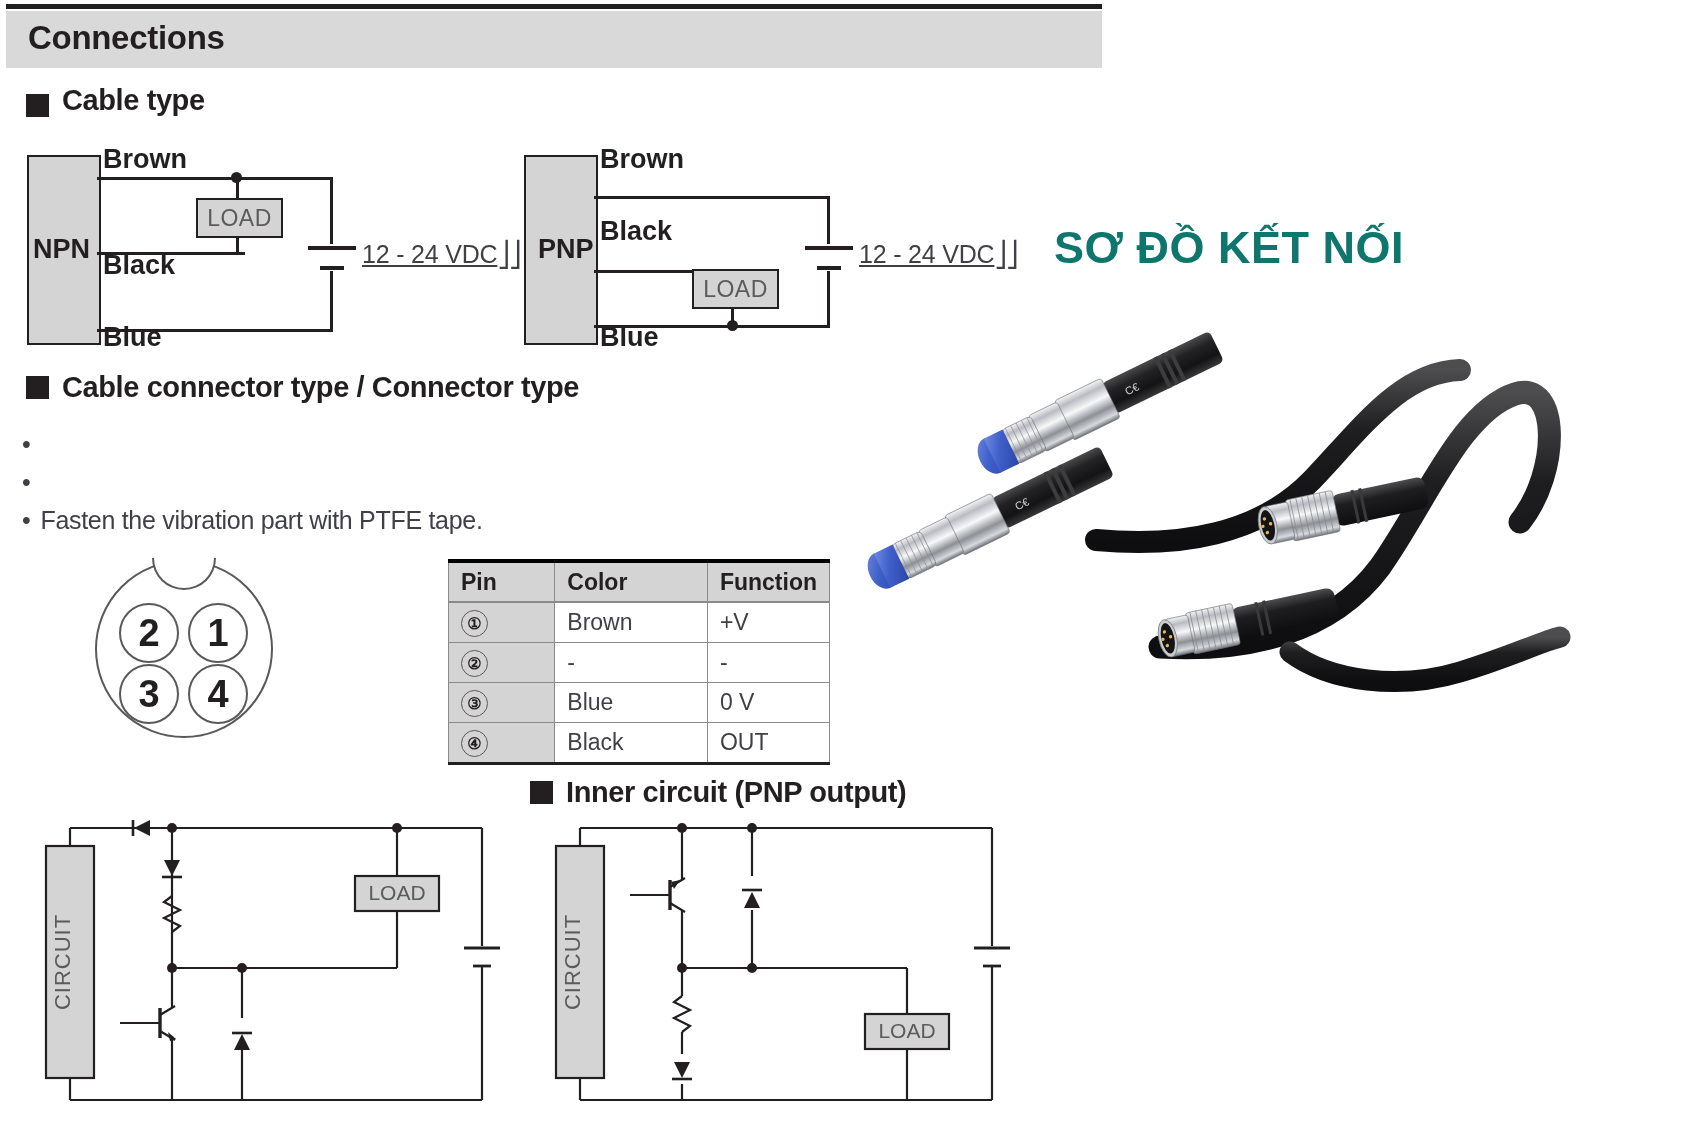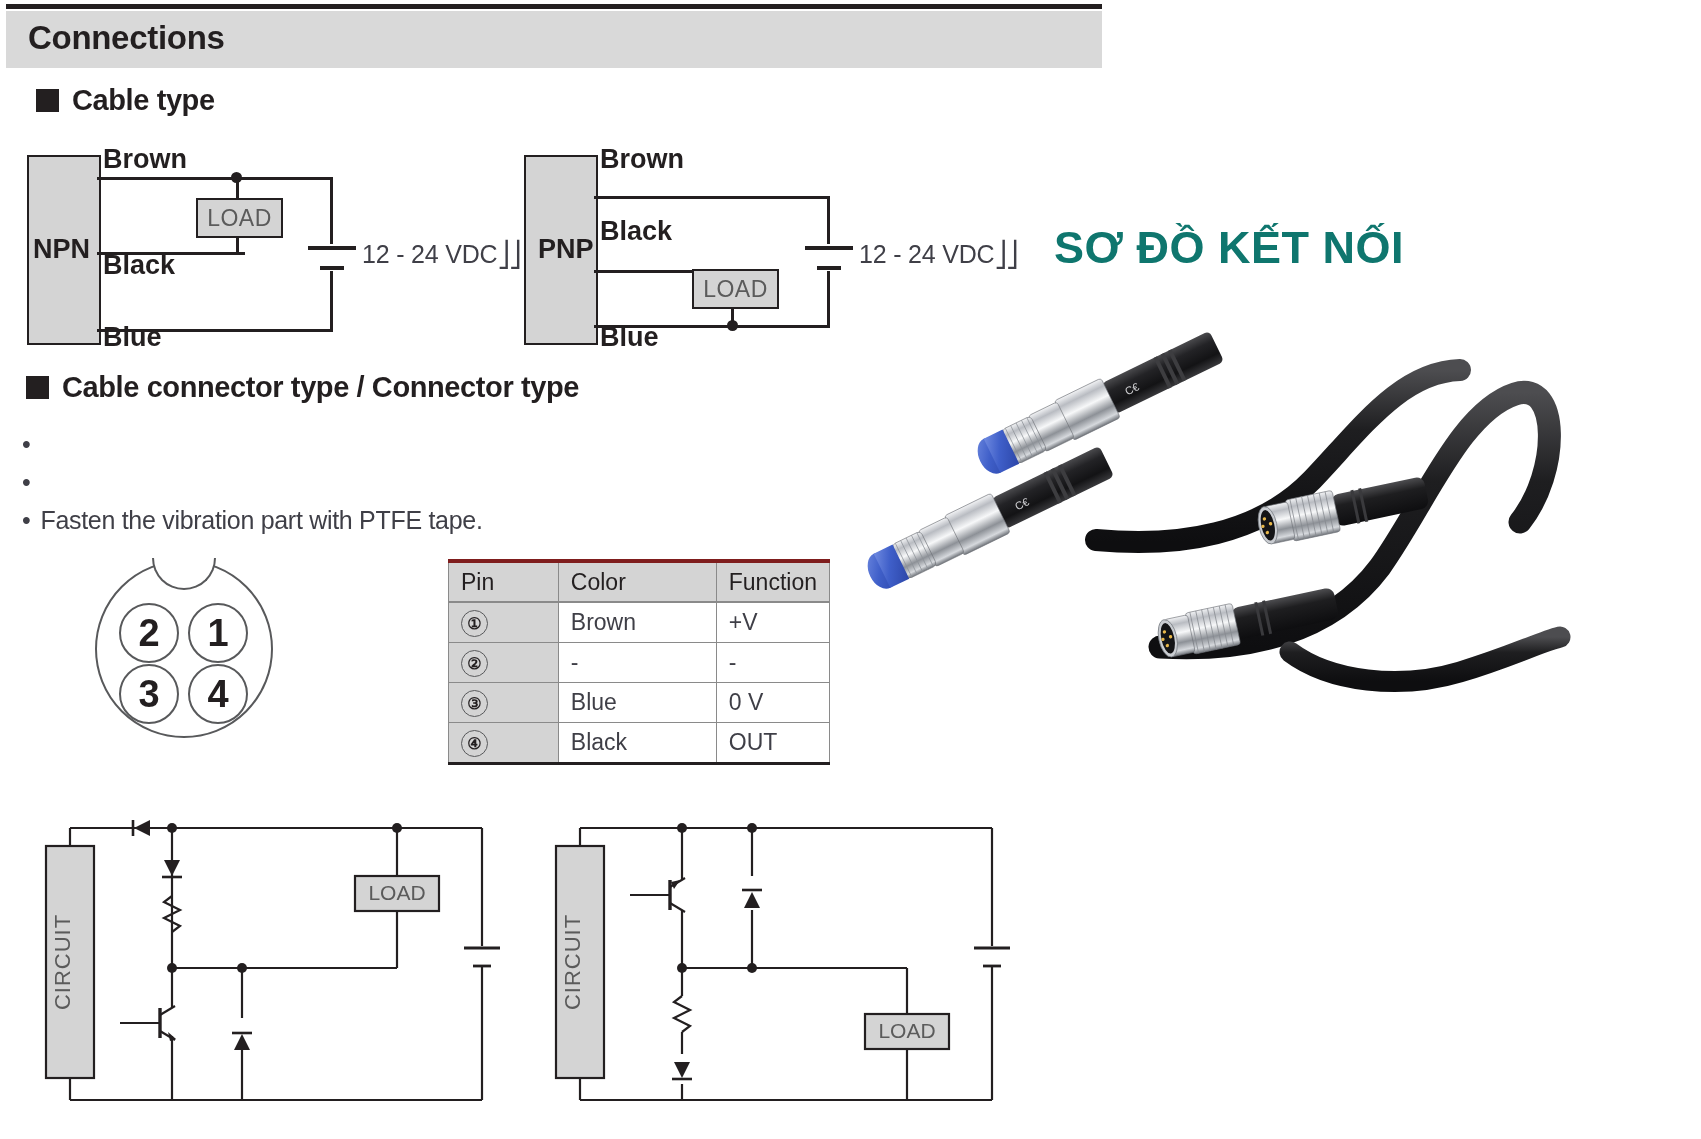--- a/index.html
+++ b/index.html
@@ -21,21 +21,21 @@
   .sec-t{font-size:29px;font-weight:bold;letter-spacing:-0.4px;color:#231f20;white-space:nowrap;}
 
   
   .wire{position:absolute;background:#231f20;}
   .box-sensor{position:absolute;background:#d4d4d4;border:2px solid #231f20;}
   .lbl{position:absolute;font-weight:bold;color:#231f20;white-space:nowrap;}
   .load{position:absolute;background:#d4d4d4;border:2px solid #231f20;
         display:flex;align-items:center;justify-content:center;
         font-size:23px;color:#5b5b5b;letter-spacing:.5px;}
   .node{position:absolute;width:11px;height:11px;border-radius:50%;background:#231f20;}
-  .vdc{position:absolute;font-size:25px;color:#3f3f47;white-space:nowrap;letter-spacing:-.2px;}
+  .vdc{position:absolute;font-size:25px;color:#3f3f47;white-space:nowrap;letter-spacing:-.2px;text-decoration:underline;}
 
   
   .viet{position:absolute;font-size:45px;font-weight:bold;color:#0f766e;
         white-space:nowrap;letter-spacing:.5px;}
 
   
   .bullets{position:absolute;left:22px;top:425px;width:820px;}
   .bullet{display:flex;gap:10px;font-size:25px;color:#3f3f47;line-height:38px;letter-spacing:-.3px;}
   .bullet .dot{font-size:25px;line-height:38px;}
 
@@ -45,22 +45,22 @@
   .pin-notch{position:absolute;left:57px;top:-2px;width:60px;height:30px;
              border:2px solid #58595b;border-top:none;border-radius:0 0 34px 34px;background:#fff;}
   .pin-c{position:absolute;width:56px;height:56px;border:2px solid #58595b;border-radius:50%;
          display:flex;align-items:center;justify-content:center;font-size:38px;font-weight:bold;color:#231f20;background:#fff;}
 
   
   .tbl{position:absolute;left:448px;top:559px;width:382px;border-collapse:collapse;}
   .tbl td,.tbl th{border-left:1px solid #8a8a8a;border-right:1px solid #8a8a8a;
                   border-bottom:1px solid #8a8a8a;font-size:23px;font-weight:normal;
                   color:#3f3f47;height:39px;padding:0 12px;text-align:left;}
-  .tbl thead th{background:#d4d4d4;font-weight:normal;color:#231f20;height:38px;
-                border-top:4px solid #7f1d1d;border-bottom:2px solid #8a8a8a;}
+  .tbl thead th{background:#d4d4d4;font-weight:bold;color:#231f20;height:38px;
+                border-top:4px solid #000000;border-bottom:2px solid #8a8a8a;}
   .tbl .c-pin{background:#d4d4d4;width:94px;color:#231f20;}
   .tbl tbody tr:last-child td{border-bottom:3px solid #231f20;}
   .pnum{display:inline-flex;align-items:center;justify-content:center;
         width:25px;height:25px;border:1.6px solid #58595b;border-radius:50%;
         font-size:16px;font-weight:bold;color:#231f20;}
 
   
   .ic{position:absolute;}
   svg{display:block;overflow:visible;}
 
@@ -69,21 +69,21 @@
 </style>
 </head>
 <body>
 
 <div class="page">
 
   <div class="hdr-rule"></div>
   <div class="hdr-band"></div>
   <div class="hdr-title">Connections</div>
 
-  <div class="sec" style="left:36px;top:84px;">
+  <div class="sec" style="left:26px;top:84px;align-items:flex-end;">
     <span class="sq"></span>
     <span class="sec-t">Cable type</span>
   </div>
 
   <div>
     <div class="box-sensor" style="left:27px;top:155px;width:70px;height:186px;"></div>
     <div class="lbl" style="left:33px;top:234px;font-size:27px;">NPN</div>
 
     <div class="lbl" style="left:103px;top:144px;font-size:27px;">Brown</div>
     <div class="lbl" style="left:103px;top:250px;font-size:27px;">Black</div>
@@ -315,20 +315,24 @@
         <ellipse cx="8" cy="0" rx="6.5" ry="15.5" fill="#141416"></ellipse>
         <circle cx="6" cy="-7" r="1.7" fill="#e8b84b"></circle>
         <circle cx="11" cy="-1" r="1.7" fill="#e8b84b"></circle>
         <circle cx="6" cy="7" r="1.7" fill="#e8b84b"></circle>
         <circle cx="3" cy="0" r="1.7" fill="#e8b84b"></circle>
       </g>
     </svg>
   </div>
 
 
+  <div class="sec" style="left:530px;top:776px;">
+    <span class="sq"></span>
+    <span class="sec-t">Inner circuit (PNP output)</span>
+  </div>
 
   <div class="ic" style="left:42px;top:818px;">
     <svg width="470" height="300" viewBox="0 0 470 300">
       <g stroke="#231f20" stroke-width="2.2" fill="none">
 
         <line x1="28" y1="10" x2="440" y2="10"></line>
 
         <line x1="28" y1="10" x2="28" y2="28"></line>
 
         <line x1="130" y1="10" x2="130" y2="150"></line>

